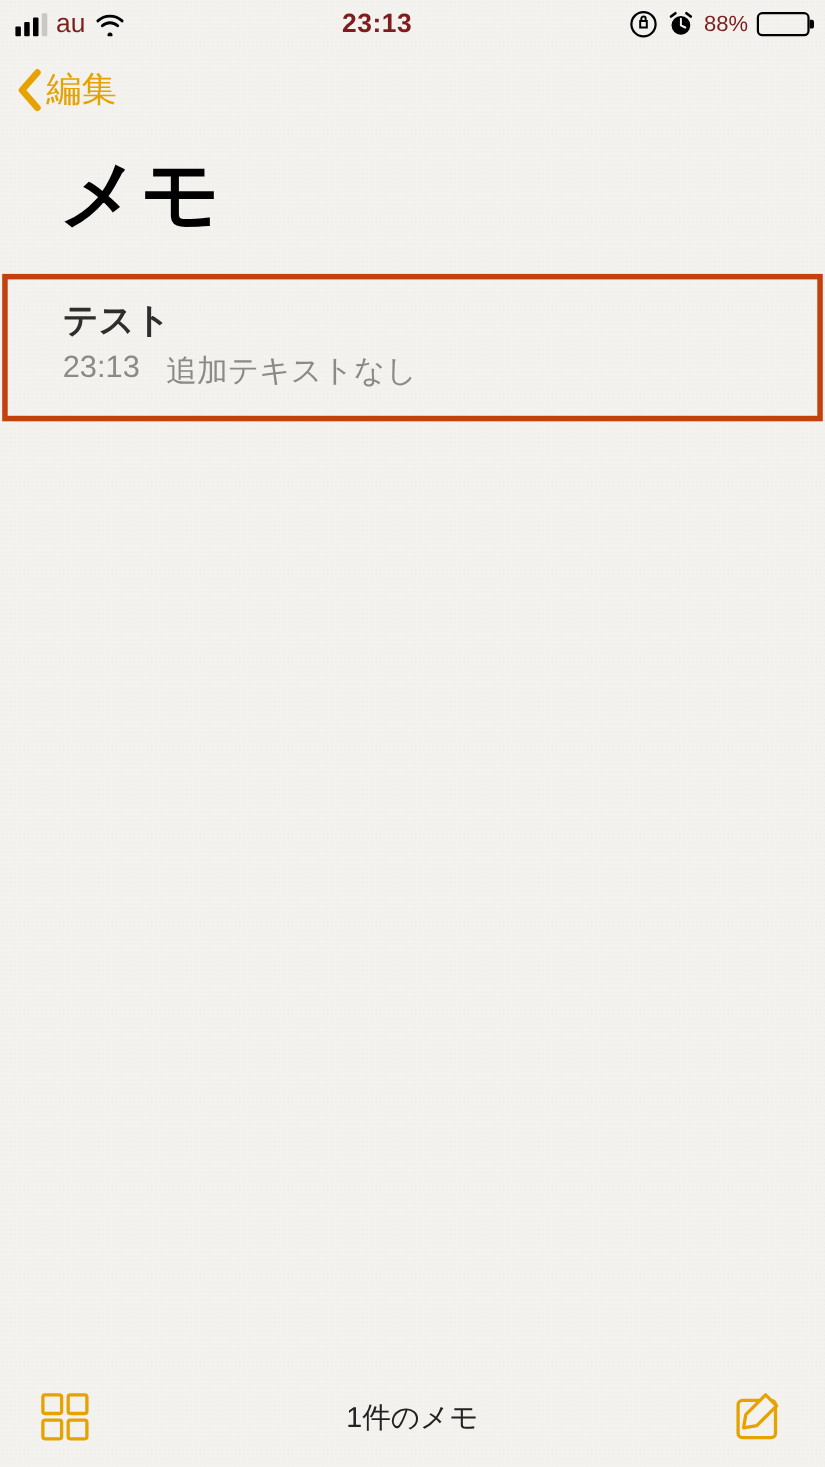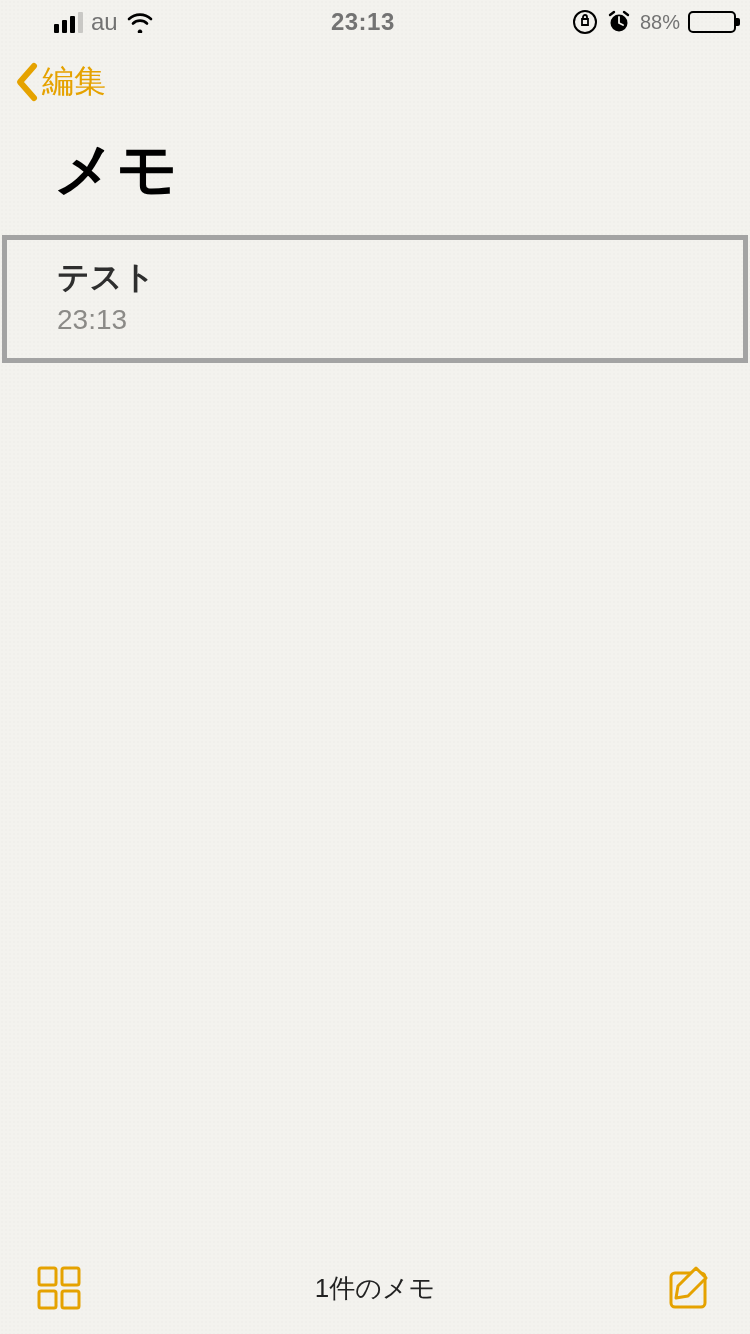--- a/index.html
+++ b/index.html
@@ -16,22 +16,21 @@
     }
 
     
     .status-bar {
       height: 44px;
       display: flex;
       align-items: center;
       justify-content: space-between;
       padding: 0 14px;
       font-size: 24px;
-      color: #737373;
-      margin-left: 40px;
+      color: #7f1d1d;
     }
     .sb-left, .sb-right { display: flex; align-items: center; gap: 8px; }
     .sb-center { font-weight: 600; letter-spacing: 0.5px;}
     .signal-bars { display: inline-flex; align-items: flex-end; gap: 3px; }
     .signal-bars span { width: 5px; background: #000; border-radius: 1px; }
     .signal-bars span:nth-child(1){height:9px;}
     .signal-bars span:nth-child(2){height:13px;}
     .signal-bars span:nth-child(3){height:17px;}
     .signal-bars span:nth-child(4){height:21px; background:#c9c8c5;}
     .carrier { font-size: 24px; font-weight:400; }
@@ -54,30 +53,30 @@
       display: flex; align-items:center; justify-content:flex-start;
       padding: 0 22px 0 14px;
     }
     .back-btn svg { width: 28px; height: 44px; }
     .edit-btn {
       color: #e5a200; font-size: 32px; font-weight:400;
     }
 
     
     .title {
-      font-size: 60px;
+      font-size: 71px;
       font-weight: 800;
       padding: 10px 0 24px 54px;
       letter-spacing: 1px;
     }
 
     
     .notes-list { }
     .note-item-wrap {
-      border: 5px solid #a3a3a3;
+      border: 5px solid #c2410c;
       margin: 0 2px;
       padding: 16px 46px 22px 50px;
     }
     .note-title {
       font-size: 32px; font-weight:600; color:#2e2e2e;
       margin-bottom: 4px;
     }
     .note-sub { display:flex; gap: 24px; font-size: 28px; color:#8b8a87;}
     .note-time { }
     .note-excerpt { }
@@ -151,20 +150,21 @@
   <div class="edit-btn">編集</div>
 </div>
 
 <div class="title">メモ</div>
 
 <div class="notes-list">
   <div class="note-item-wrap">
     <div class="note-title">テスト</div>
     <div class="note-sub">
       <span class="note-time">23:13</span>
+      <span class="note-excerpt">追加テキストなし</span>
     </div>
   </div>
 </div>
 
 <div class="toolbar">
   <div class="grid-icon gold">
     <svg viewBox="0 0 46 46">
       <rect x="3" y="3" width="17" height="17" rx="2" fill="none" stroke="#e5a200" stroke-width="3"></rect>
       <rect x="26" y="3" width="17" height="17" rx="2" fill="none" stroke="#e5a200" stroke-width="3"></rect>
       <rect x="3" y="26" width="17" height="17" rx="2" fill="none" stroke="#e5a200" stroke-width="3"></rect>

